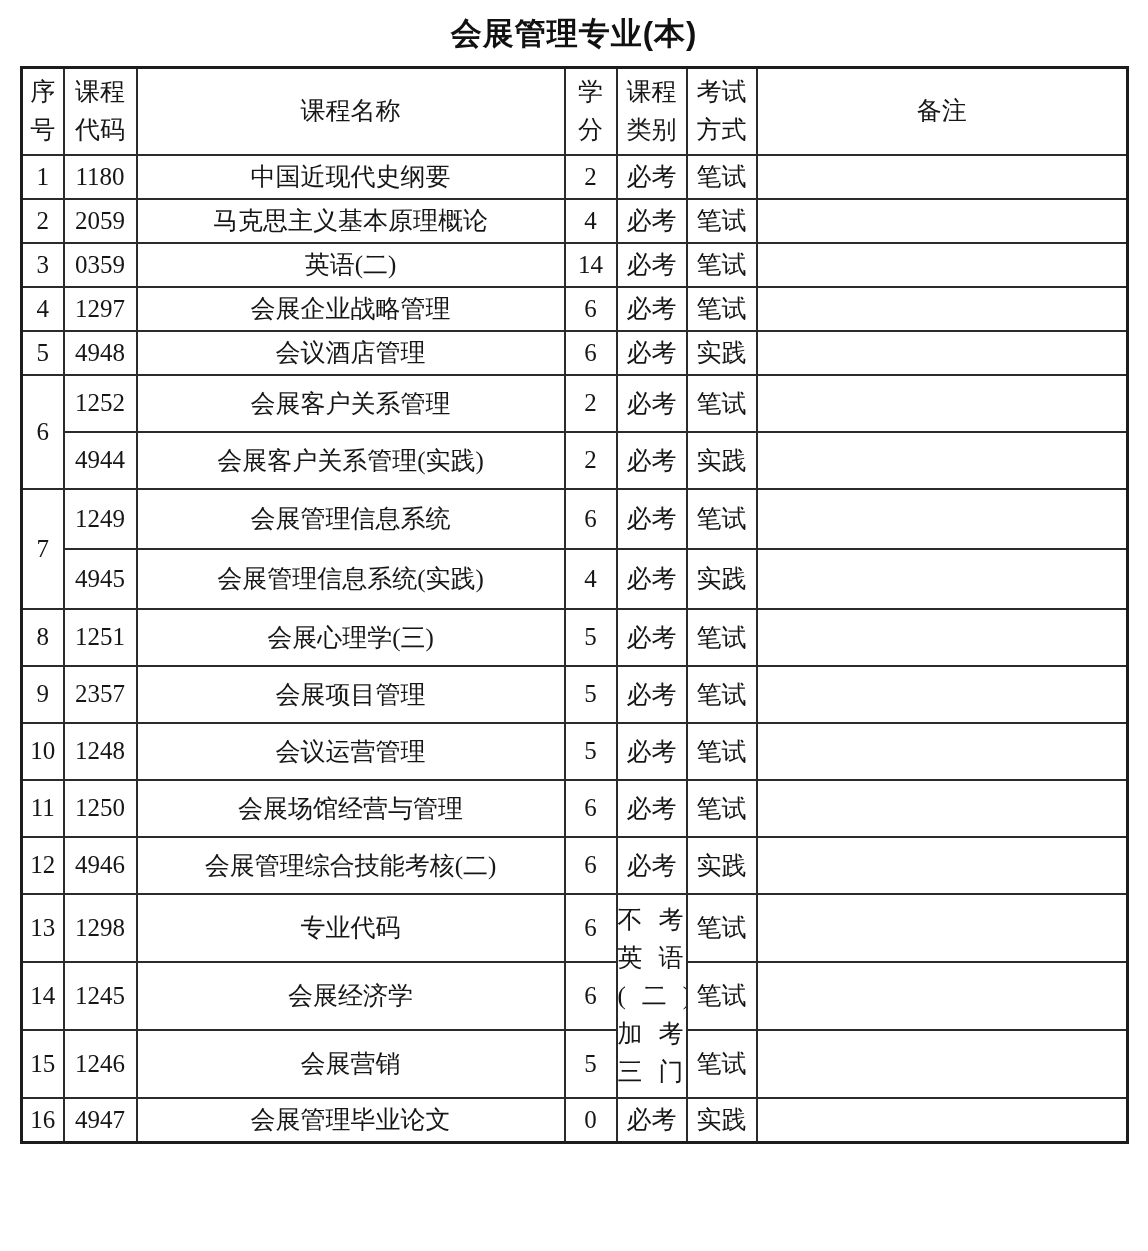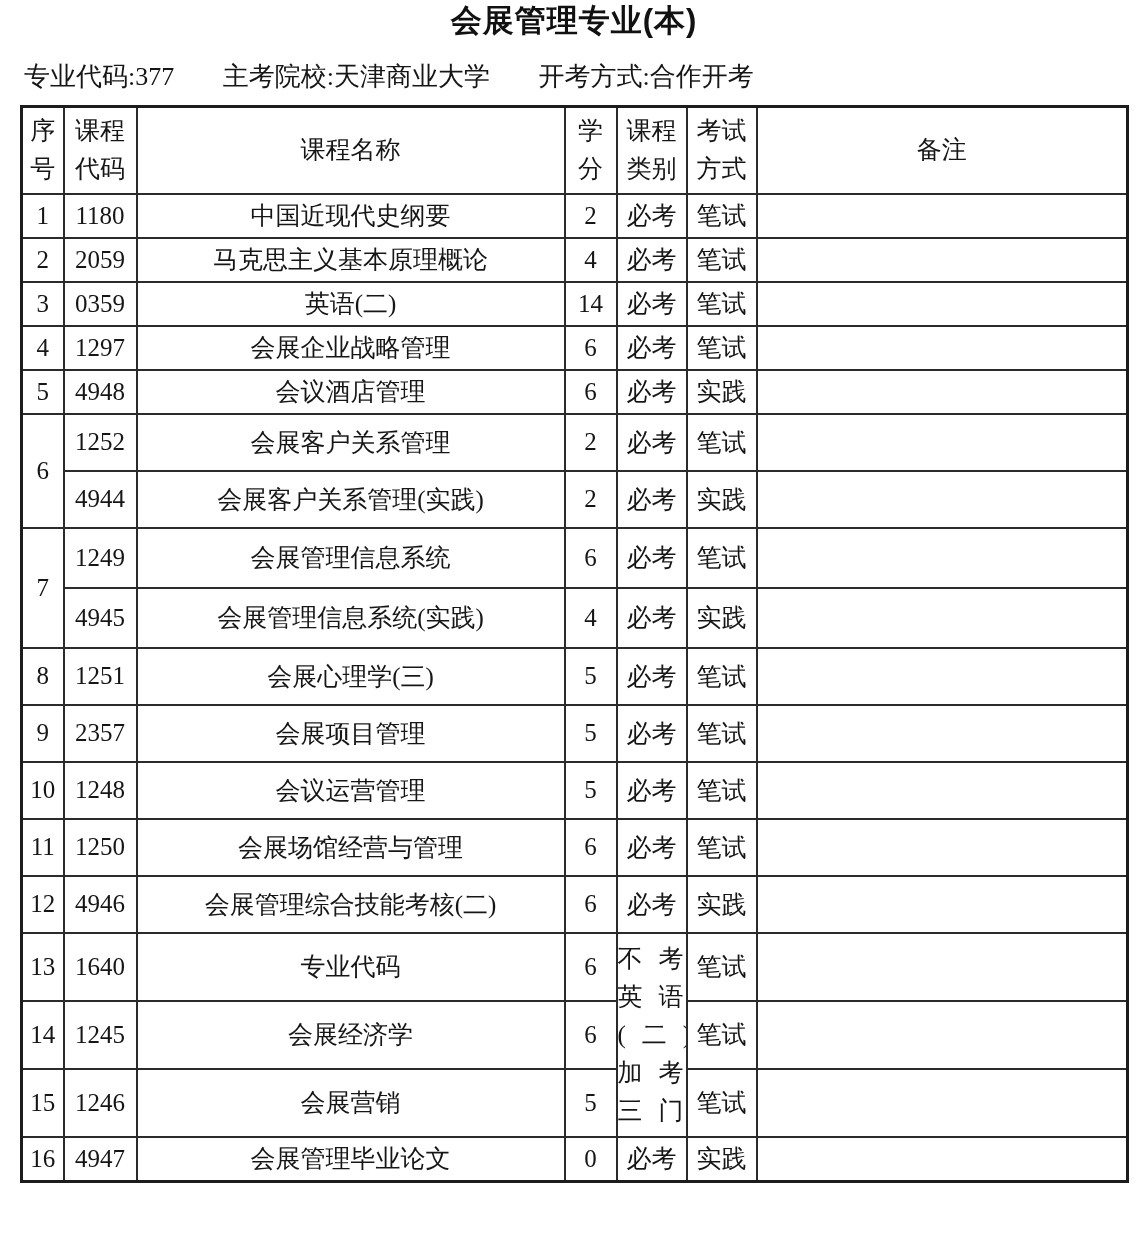--- a/index.html
+++ b/index.html
@@ -10,20 +10,21 @@
     height: 1251px;
     overflow: hidden;
   }
   .page {
     width: 1148px;
     height: 1251px;
     color: #1a1a1a;
     font-family: "Liberation Serif", "DejaVu Serif", serif;
   }
   .title {
+    padding-top: 13px;
     text-align: center;
     font-family: "Liberation Sans", "DejaVu Sans", sans-serif;
     font-weight: 700;
     font-size: 31px;
     letter-spacing: 1px;
     color: #111;
   }
   .meta {
     margin: 17px 0 0 24px;
     font-size: 26px;
@@ -68,25 +69,20 @@
     white-space: nowrap;
   }
 </style>
 </head>
 <body>
 
 <div class="page">
 
   <div class="title">会展管理专业(本)</div>
 
-  <div class="meta">
-    <span>专业代码:377</span>
-    <span>主考院校:天津商业大学</span>
-    <span>开考方式:合作开考</span>
-  </div>
 
   <table class="course-table">
     <colgroup>
       <col style="width:42px">
       <col style="width:73px">
       <col style="width:428px">
       <col style="width:52px">
       <col style="width:70px">
       <col style="width:70px">
       <col style="width:371px">
@@ -247,21 +243,21 @@
         <td>4946</td>
         <td>会展管理综合技能考核(二)</td>
         <td>6</td>
         <td>必考</td>
         <td>实践</td>
         <td></td>
       </tr>
 
       <tr class="h72">
         <td>13</td>
-        <td>1640</td>
+        <td>1298</td>
         <td>专业代码</td>
         <td>6</td>
         <td rowspan="3" class="cat-merged">
           <span class="cat-line">不考</span>
           <span class="cat-line">英语</span>
           <span class="cat-line">(二)</span>
           <span class="cat-line">加考</span>
           <span class="cat-line">三门</span>
         </td>
         <td>笔试</td>

